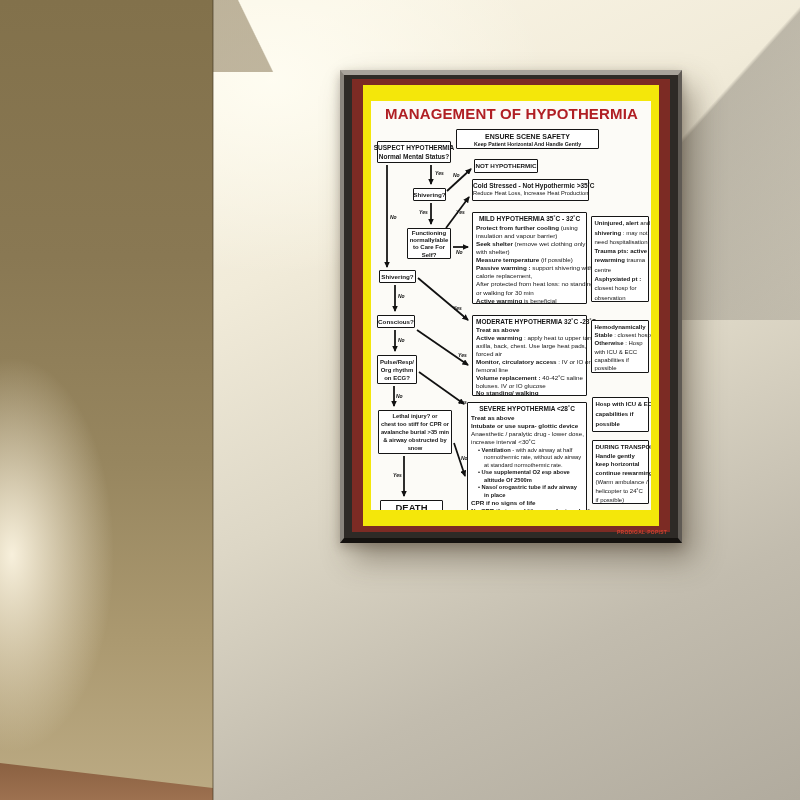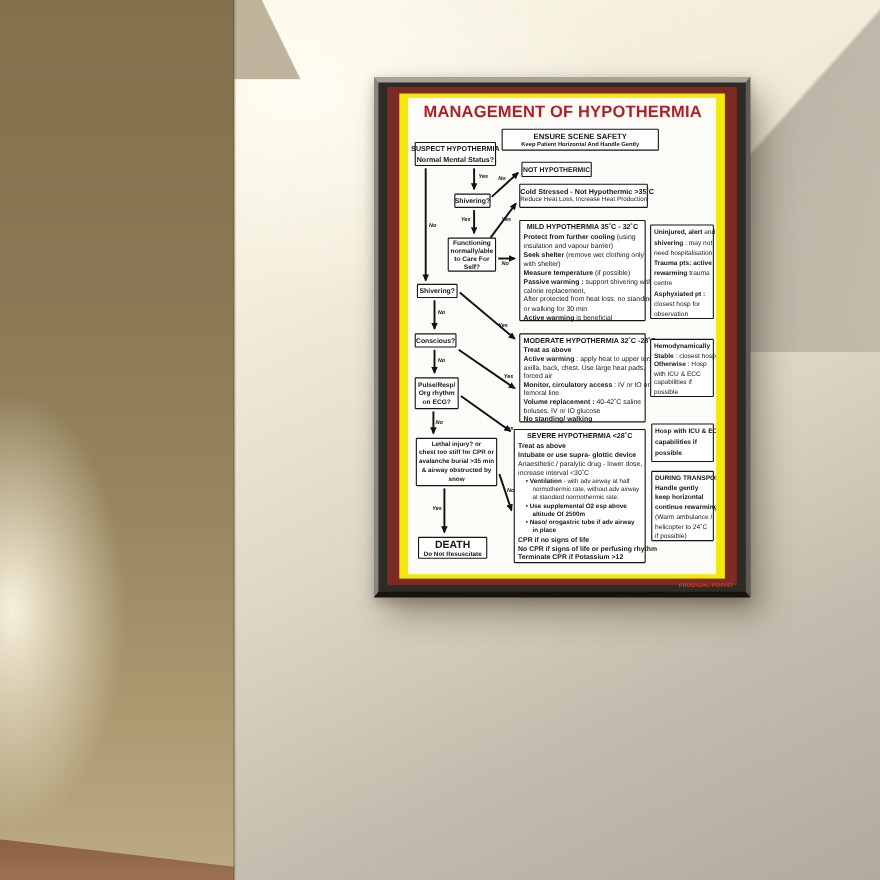--- a/index.html
+++ b/index.html
@@ -23,21 +23,21 @@
     background:linear-gradient(to bottom,#855c3d,#9d7150);
     clip-path:polygon(0 11px,100% 36px,100% 100%,0 100%);}
 
   
   .poster{position:absolute;left:340px;top:70px;width:342px;height:473px;
     box-shadow:12px 16px 28px rgba(60,48,32,.42), 0 4px 10px rgba(60,48,32,.3);}
   .frame-outer{width:100%;height:100%;box-sizing:border-box;background:#2e2a26;
     border-top:5px solid #a8a39b;border-left:4px solid #8a857d;border-right:4px solid #5f5a54;border-bottom:5px solid #15120f;
     padding:4px 8px 6px 8px;}
   .frame-maroon{width:100%;height:100%;box-sizing:border-box;background:#7c2b24;padding:6px 11px;}
-  .frame-yellow{width:100%;height:100%;box-sizing:border-box;background:#f4e70a;padding:4px 8px;}
+  .frame-yellow{width:100%;height:100%;box-sizing:border-box;background:#f4e70a;padding:16px 8px;}
   .frame-white{width:100%;height:100%;box-sizing:border-box;background:#fcfbf7;position:relative;overflow:hidden;}
   .credit{position:absolute;right:15px;bottom:8px;font-size:9px;font-weight:700;color:#cf4130;
     transform:scale(.55);transform-origin:right bottom;letter-spacing:.5px;white-space:nowrap;}
 
   
   .chart{position:absolute;left:1px;top:2px;width:558px;height:856px;transform:scale(.5);transform-origin:0 0;color:#161616;}
   .p-title{position:absolute;top:4px;left:0;width:558px;text-align:center;font-size:30px;font-weight:700;color:#b01f24;letter-spacing:.3px;white-space:nowrap;}
   .arrows{position:absolute;left:0;top:0;width:558px;height:856px;}
 
   .bx{position:absolute;border:2px solid #151515;background:#fff;box-sizing:border-box;border-radius:2px;}

